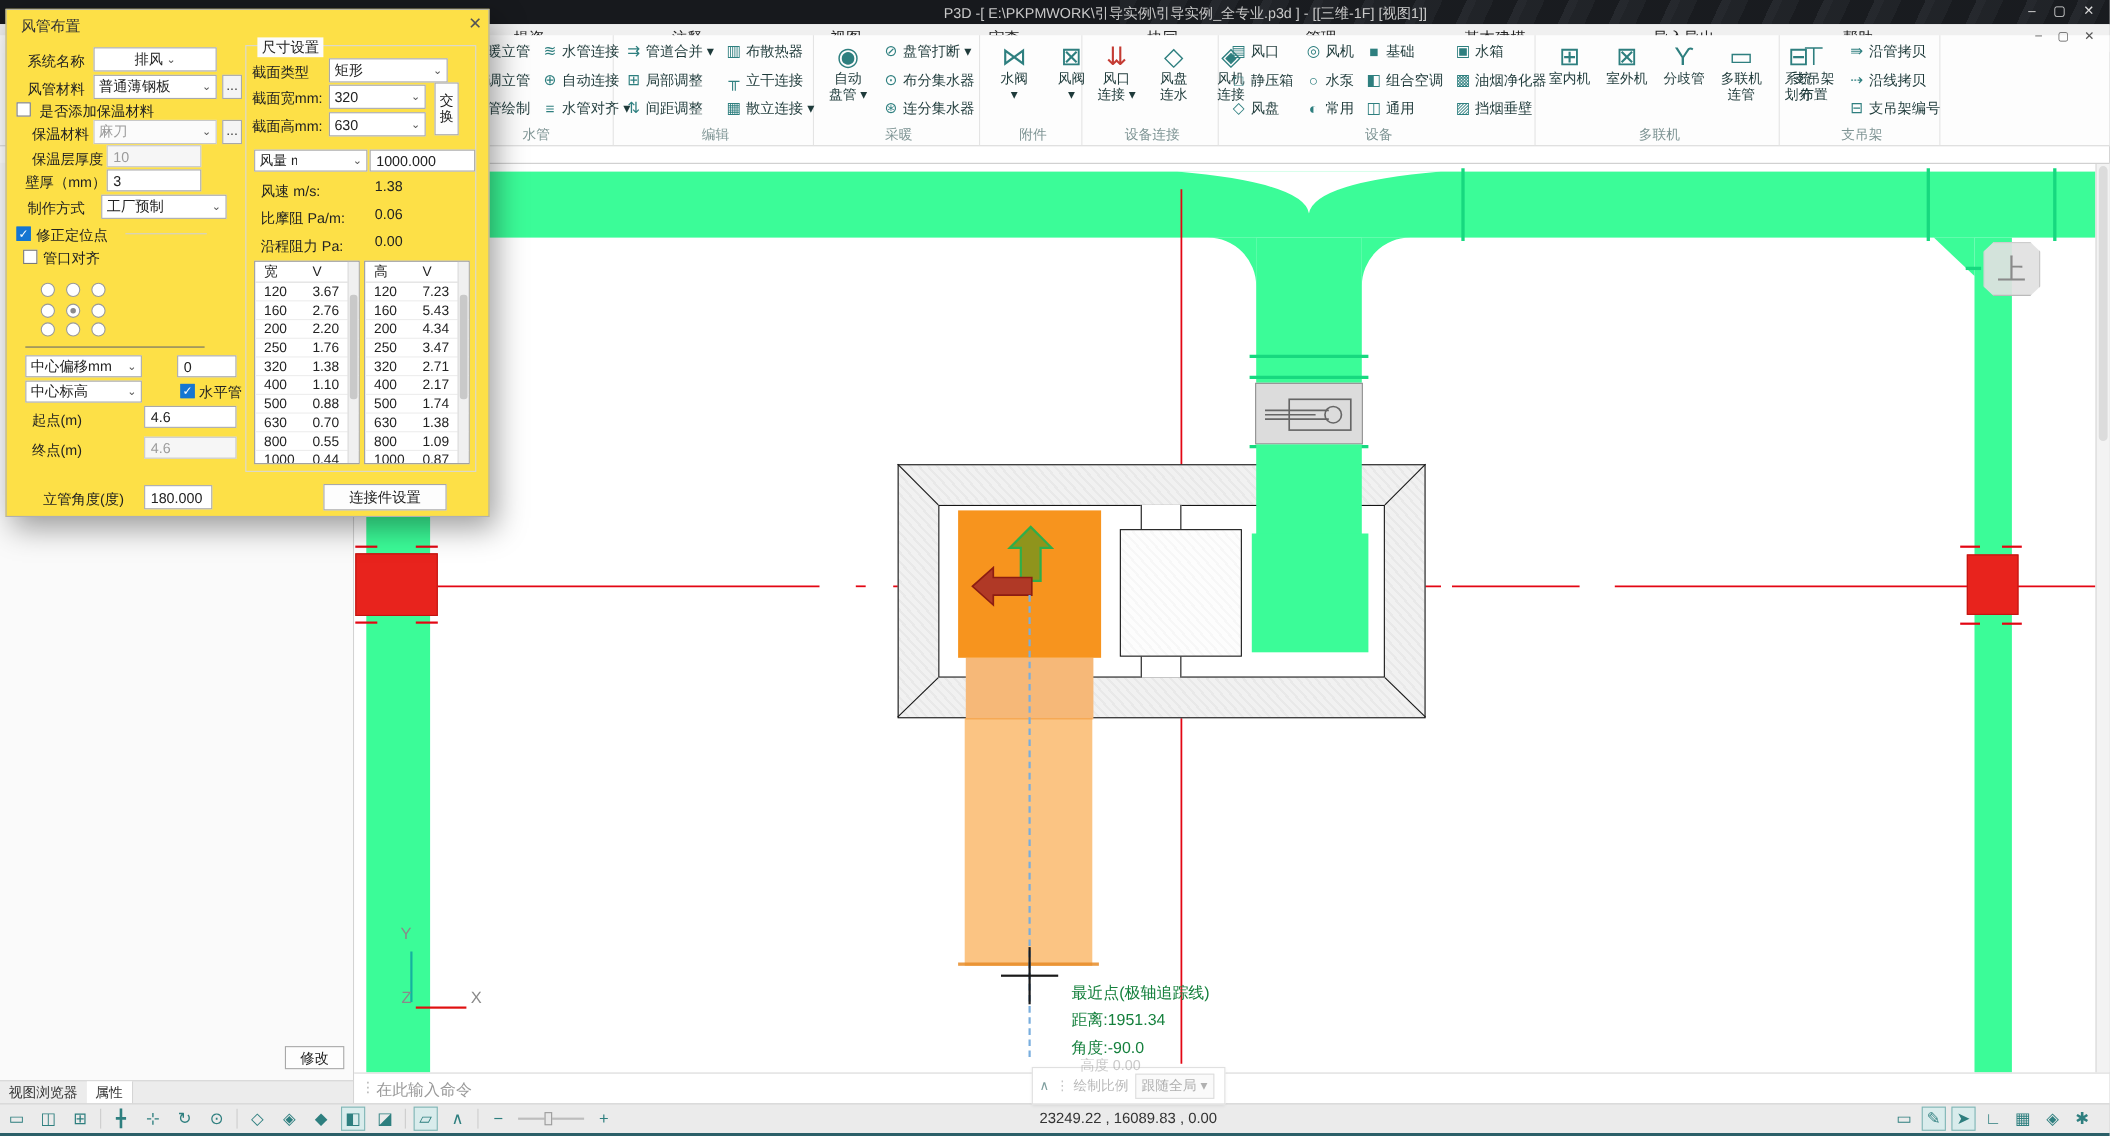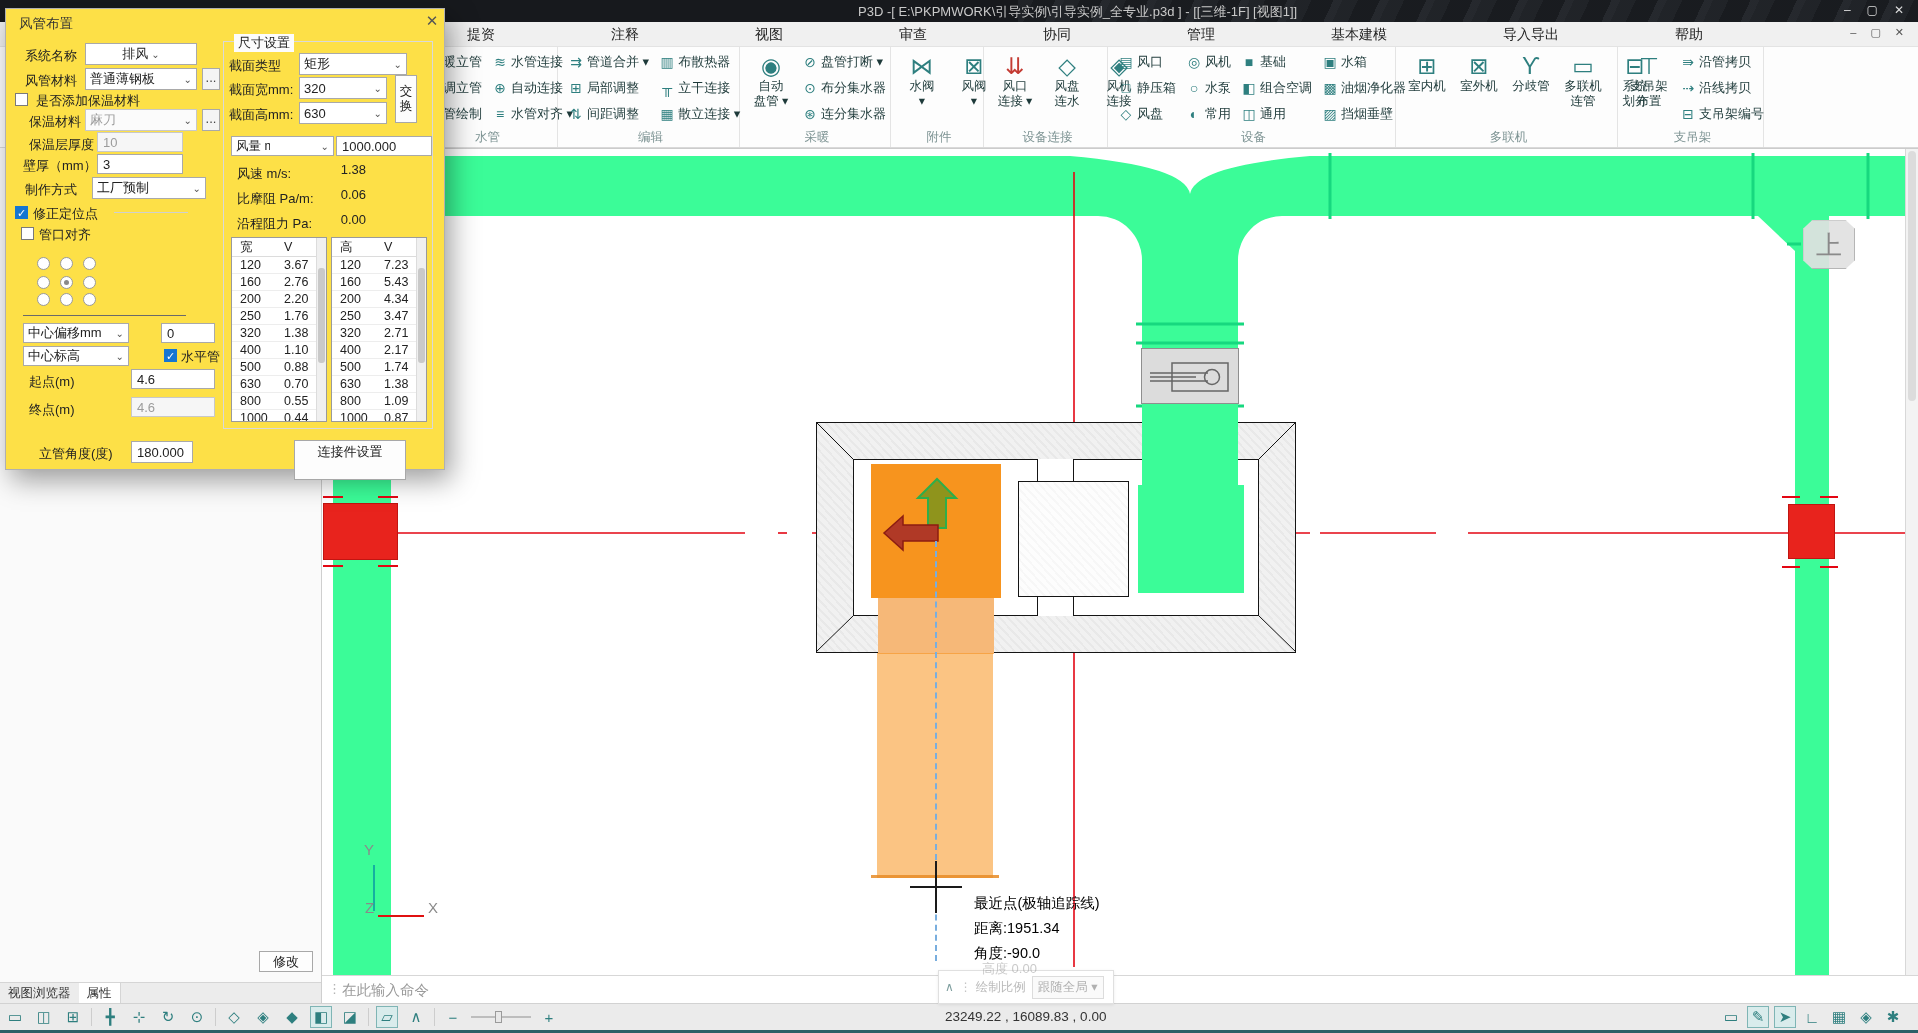--- a/index.html
+++ b/index.html
@@ -16,21 +16,21 @@
   #titlebar .wctrls{right:14px;top:3px;color:#ddd;font-size:12px;}
   .wctrls span{cursor:default;}
 
   
   #tabrow{left:0;top:22px;width:1918px;height:25px;background:#f0f0f0;border-bottom:1px solid #e3e3e3;}
   #tabs{position:absolute;left:465px;top:2px;display:flex;gap:112px;font-size:14px;color:#222;}
   .rtab{padding:2px 2px;white-space:nowrap;}
   #mdi-ctrls{right:14px;top:4px;color:#555;font-size:11px;gap:14px;}
 
   
-  #ribbon{left:0;top:47px;width:1918px;height:101px;background:#fdfdfd;border-bottom:1px solid #d9d9d9;}
+  #ribbon{left:0;top:32px;width:1918px;height:101px;background:#fdfdfd;border-bottom:1px solid #d9d9d9;}
   .grp{position:absolute;top:0;height:100px;border-right:1px solid #e4e4e4;}
   .grp .glabel{position:absolute;bottom:1px;left:0;right:0;text-align:center;font-size:12.5px;color:#7e9494;}
   .gcols{position:absolute;left:4px;top:3px;display:flex;gap:6px;}
   .stack{display:flex;flex-direction:column;gap:3px;}
   .sitem{display:flex;align-items:center;gap:3px;height:23px;white-space:nowrap;padding:0 2px;cursor:default;}
   .sicon{color:#2e7f7f;font-size:14px;width:16px;text-align:center;}
   .slabel{font-size:13px;color:#1e3a3a;}
   .bitem{display:flex;flex-direction:column;align-items:center;width:46px;cursor:default;padding-top:3px;}
   .bicon{font-size:23px;color:#2e7f7f;line-height:26px;}
   .bicon.red{color:#c43b33;}
@@ -62,21 +62,21 @@
   .greenfill{position:absolute;z-index:4;}
   #orange-box{position:absolute;left:549px;top:315px;width:130px;height:134px;background:#f7941e;z-index:4;}
   #orange-stub{position:absolute;left:556px;top:449px;width:116px;height:56px;background:#f6b878;z-index:3;}
   #orange-duct{position:absolute;left:555px;top:504px;width:116px;height:225px;background:rgba(247,148,30,.55);z-index:4;}
   #orange-end{position:absolute;left:549px;top:726px;width:128px;height:3px;background:rgba(230,140,40,.85);z-index:4;}
   #track-line{position:absolute;left:613px;top:392px;width:0;height:420px;border-left:2px dashed #79aede;z-index:5;}
   .xhair{position:absolute;background:#1a1a1a;z-index:6;}
   #ucs .lbl{position:absolute;color:#8a8a8a;font-size:15px;z-index:6;}
   #ucs-yline{position:absolute;left:51px;top:716px;width:2px;height:46px;background:#15b0a0;z-index:6;}
   #ucs-xline{position:absolute;left:56px;top:766px;width:46px;height:2px;background:#e01010;z-index:6;}
-  #tooltip{position:absolute;left:652px;top:742px;z-index:7;color:#000000;font-size:14.5px;line-height:25px;white-space:nowrap;}
+  #tooltip{position:absolute;left:652px;top:742px;z-index:7;color:#15803d;font-size:14.5px;line-height:25px;white-space:nowrap;}
   #tooltip .val{}
   #up-box{position:absolute;left:1481px;top:71px;width:52px;height:49px;background:rgba(225,225,225,.92);
     border:1px solid #cdcdcd;border-right-color:#b5b5b5;border-bottom-color:#b5b5b5;z-index:7;
     clip-path:polygon(18% 0,82% 0,100% 18%,100% 82%,82% 100%,18% 100%,0 82%,0 18%);
     color:#8a8a8a;font-size:26px;text-align:center;line-height:49px;}
   #vscroll{position:absolute;right:0;top:0;width:13px;height:827px;background:#f3f3f3;border-left:1px solid #d8d8d8;z-index:8;}
   #vscroll .thumb{position:absolute;left:2px;top:2px;width:8px;height:250px;background:#dcdcdc;border-radius:4px;}
 
   
   #cmdrow{left:322px;top:975px;width:1596px;height:28px;background:#fff;border-top:1px solid #d7d7d7;z-index:15;}
@@ -637,21 +637,21 @@
     <span class="d lab" style="left:175px;top:339px;">水平管</span>
 
     <span class="d lab" style="left:23px;top:364px;">起点(m)</span>
     <div class="d tinput" style="left:125px;top:360px;width:84px;height:20px;">4.6</div>
 
     <span class="d lab" style="left:23px;top:392px;">终点(m)</span>
     <div class="d tinput dis" style="left:125px;top:388px;width:84px;height:20px;">4.6</div>
 
     <span class="d lab" style="left:33px;top:436px;">立管角度(度)</span>
     <div class="d tinput" style="left:125px;top:432px;width:62px;height:22px;">180.000</div>
-    <div class="d pbtn" style="left:288px;top:431px;width:112px;height:40px;line-height:22px;">连接件设置</div>
+    <div class="d pbtn" style="left:288px;top:431px;width:112px;height:24px;line-height:22px;">连接件设置</div>
 
     <div id="size-group" class="d"></div>
     <span id="size-legend" class="d lab">尺寸设置</span>
 
     <span class="d lab" style="left:223px;top:48px;">截面类型</span>
     <div class="d combo" style="left:293px;top:44px;width:108px;height:22px;">
       <span class="cv">矩形</span>
         <span class="ar">⌄</span>
       </div>
 

